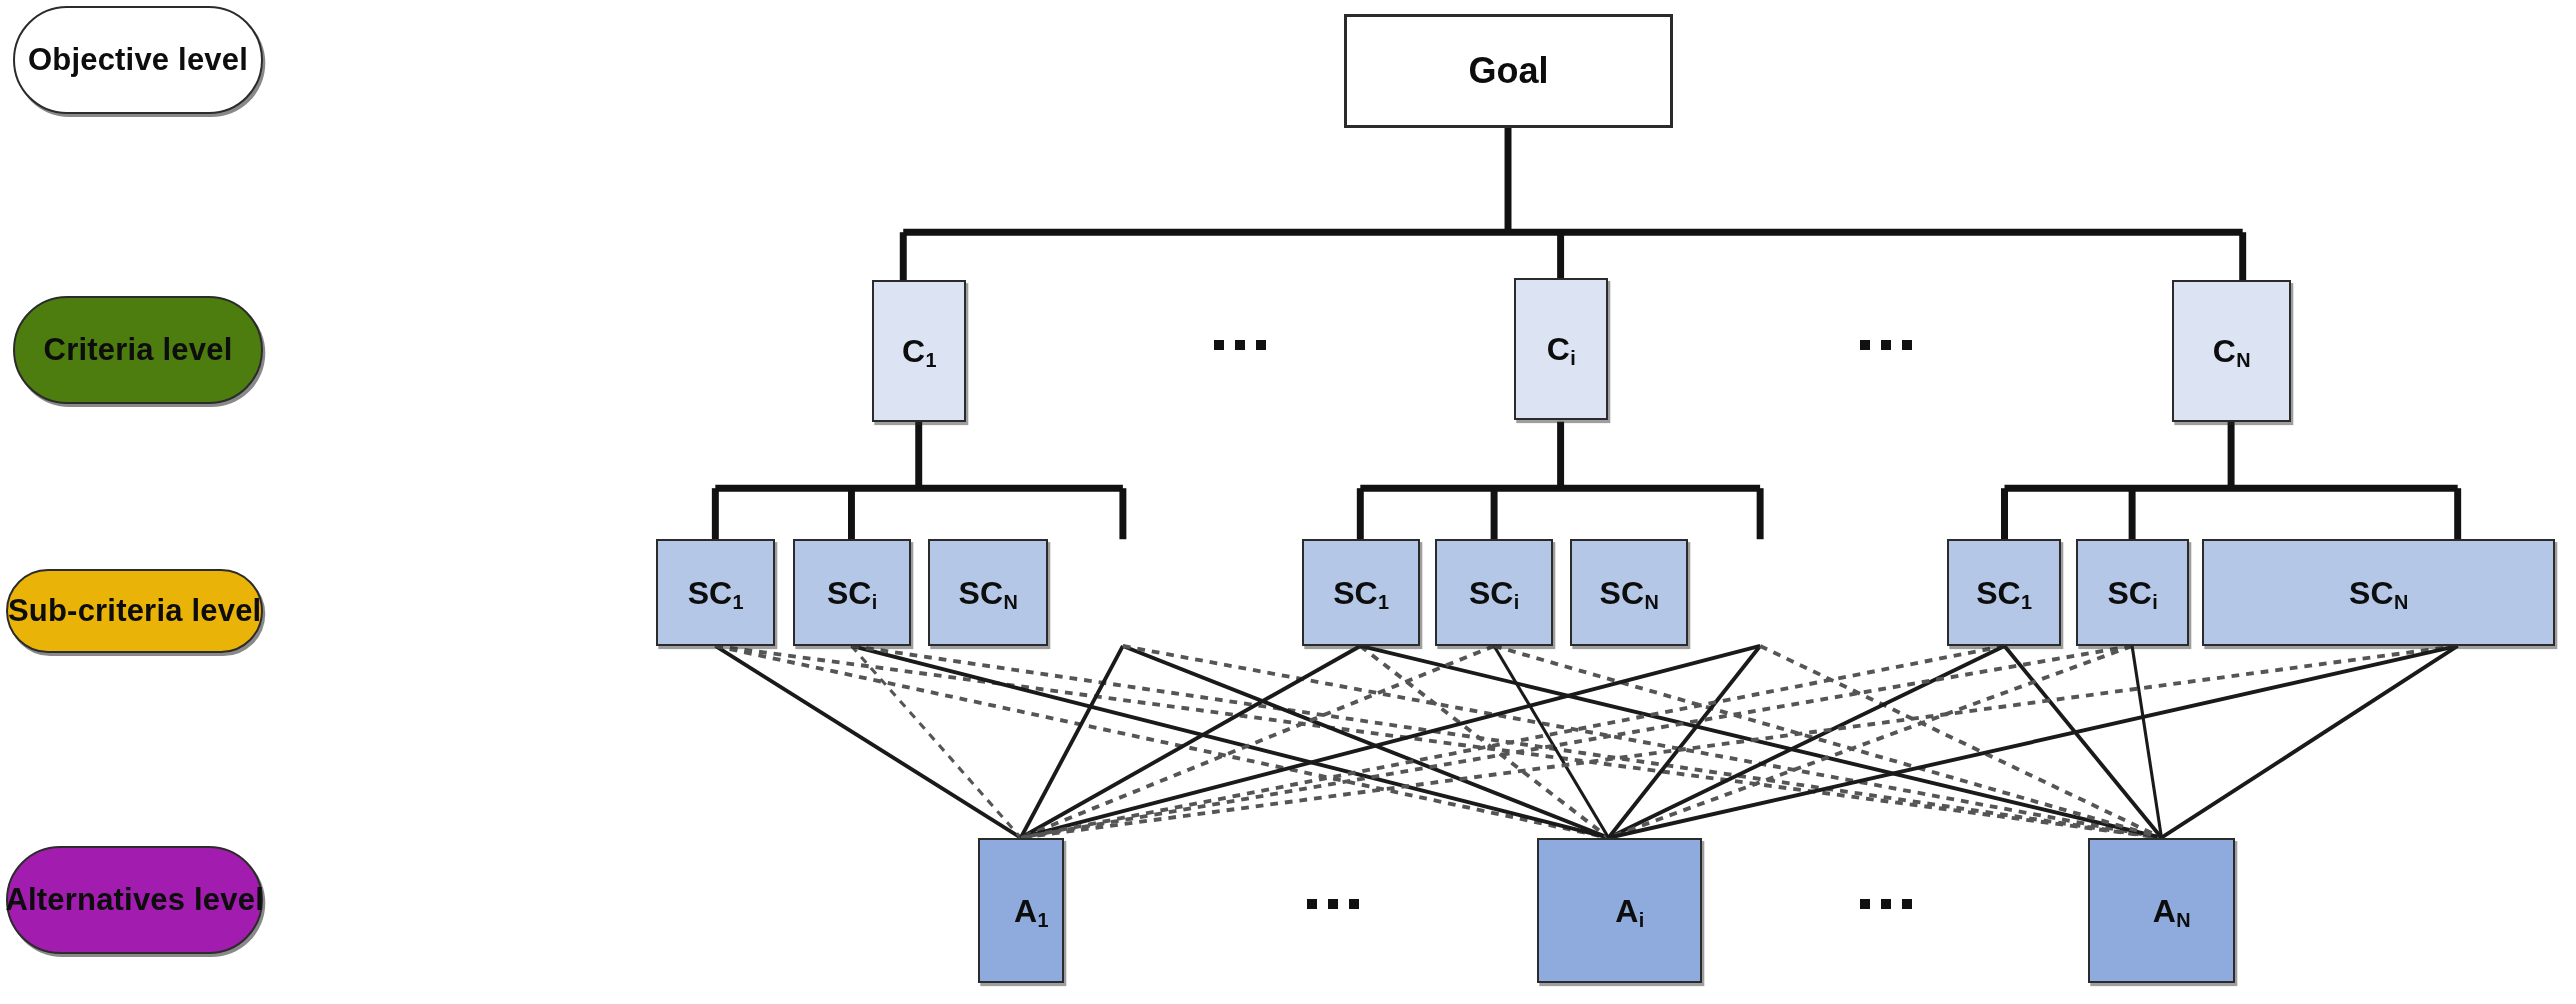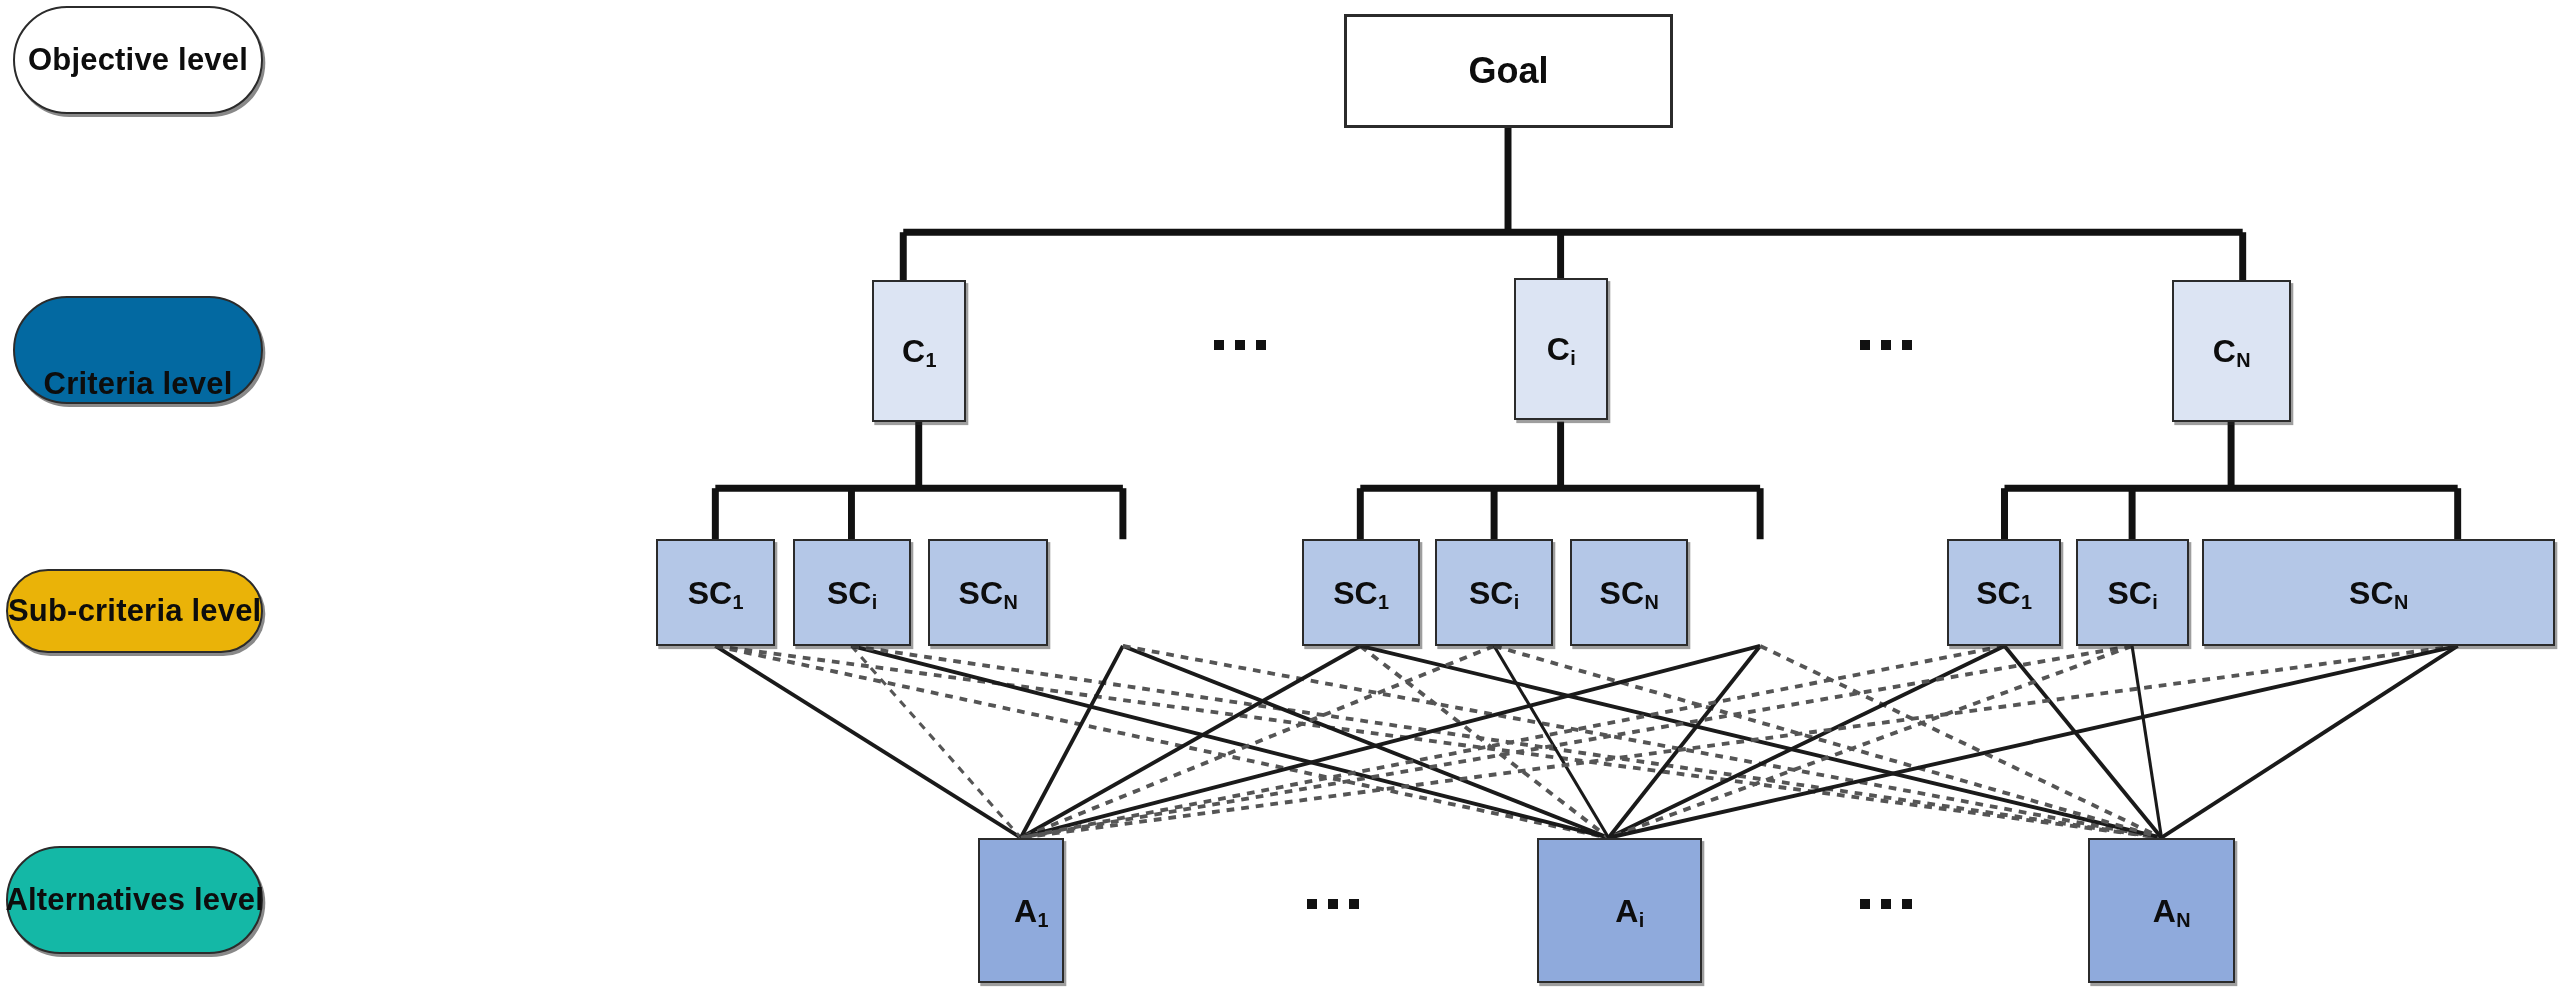--- a/index.html
+++ b/index.html
@@ -170,29 +170,29 @@
       <line x1="3178" y1="835" x2="1320" y2="1083" stroke="#555555" stroke-width="5" stroke-dasharray="10 9"></line>
       <line x1="3178" y1="835" x2="2080" y2="1083" stroke="#1a1a1a" stroke-width="5"></line>
       <line x1="3178" y1="835" x2="2795" y2="1083" stroke="#1a1a1a" stroke-width="5"></line>
     </g>
   </svg>
 
   <div class="legend-pill" style="left:13px; top:6.2px; width:250px; height:108px; background:#ffffff;">
     <span class="pill-label">Objective level</span>
   </div>
 
-  <div class="legend-pill" style="left:13px; top:296px; width:250px; height:108px; background:#0369a1;align-items:flex-end;">
+  <div class="legend-pill" style="left:13px; top:296px; width:250px; height:108px; background:#4d7c0f;">
     <span class="pill-label">Criteria level</span>
   </div>
 
   <div class="legend-pill" style="left:6.2px; top:541px; width:257px; height:84px; background:#eab308;margin-top:28px;">
     <span class="pill-label">Sub-criteria level</span>
   </div>
 
-  <div class="legend-pill" style="left:6.2px; top:846px; width:257px; height:108px; background:#14b8a6;">
+  <div class="legend-pill" style="left:6.2px; top:846px; width:257px; height:108px; background:#a21caf;">
     <span class="pill-label">Alternatives level</span>
   </div>
 
   <div class="node goal" style="left:1344px; top:14px; width:329px; height:114px;">
     <span class="node-label">Goal</span>
   </div>
 
   <div class="node criteria" style="left:872px; top:280px; width:94px; height:142px;">
     <span class="node-label">
       <span>C</span><sub>1</sub>

